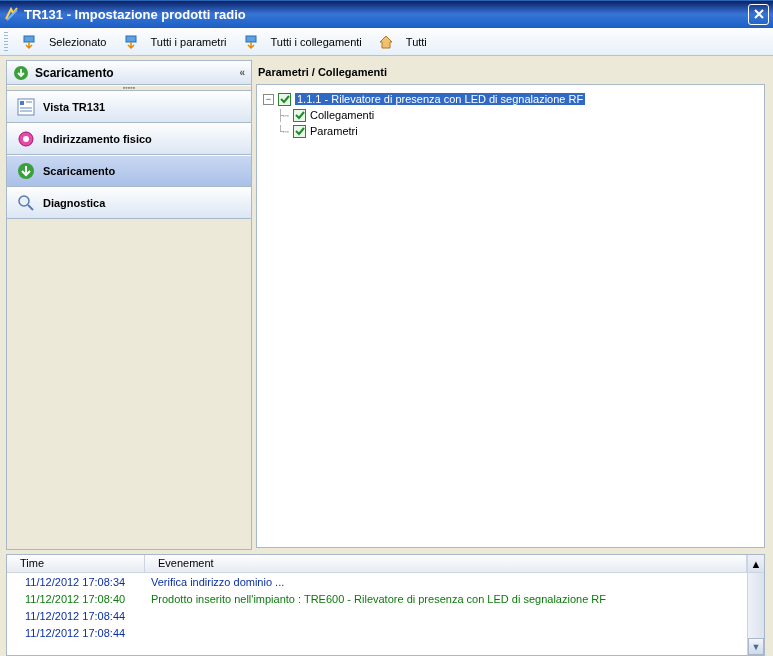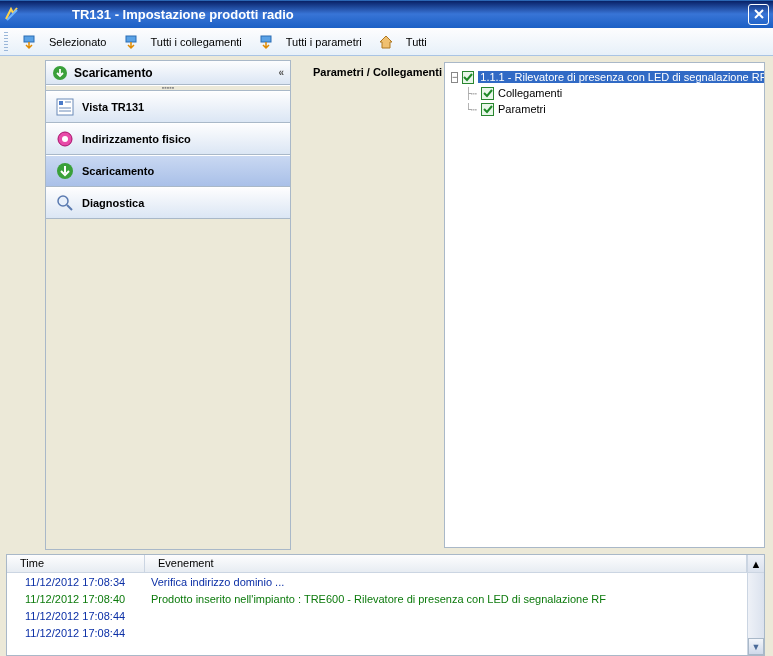--- a/index.html
+++ b/index.html
@@ -1,49 +1,49 @@
 <!DOCTYPE html>
 <html><head>
 <meta charset="utf-8">
 <style>
 * { box-sizing: border-box; margin: 0; padding: 0; }
 body { font-family: Tahoma, Arial, sans-serif; font-size: 11px; background: #ece9d8; width: 773px; height: 656px; overflow: hidden; }
 
 .titlebar { height: 28px; background: linear-gradient(to bottom, #3c8cde 0%, #0a246a 5%, #3874d6 50%, #1b5fc5 100%); display: flex; align-items: center; padding: 0 4px; color: #fff; font-weight: bold; font-size: 13px; }
 .titlebar .title-icon { width: 16px; height: 16px; margin-right: 4px; display:inline-flex; align-items:center; justify-content:center;}
-.titlebar .title-text { flex: 1; margin-left: 48px; }
+.titlebar .title-text { flex: 1; }
 .close-btn { width: 21px; height: 21px; background: linear-gradient(to bottom, #f5a.aa 0%, #e04343 50%, #c62f1e 100%); border: 1px solid #fff; border-radius: 3px; color:#fff; display:flex; align-items:center; justify-content:center; font-weight:bold; font-size:13px; cursor:pointer;}
 
 .toolbar { height: 28px; background: linear-gradient(to bottom, #fdfdfe, #e7f0f9); border-bottom: 1px solid #a9c4e4; display:flex; align-items:center; padding: 0 4px; gap:2px;}
 .toolbar .tb-btn { display:flex; align-items:center; gap:12px; padding: 2px 6px; cursor:pointer; border:1px solid transparent; border-radius:2px;}
 .toolbar .drag-handle { width:4px; height:20px; background: repeating-linear-gradient(to bottom, #9bb7d9 0 1px, transparent 1px 3px); margin-right:4px;}
 .toolbar .tb-icon { width:16px; height:16px; display:inline-flex; align-items:center; justify-content:center;}
 
-.main-area { display:flex; height: 498px; padding-left: 39px; }
+.main-area { display:flex; height: 498px; }
 
 .left-panel { width: 252px; background:#ece9d8; display:flex; flex-direction:column; padding:4px 0 4px 6px;}
 .accordion-wrap { flex:1; display:flex; flex-direction:column; border:1px solid #a9b8c8;}
 .acc-header { height:24px; background: linear-gradient(to bottom, #fdfdfe, #dbe6f4); border-bottom:1px solid #a9b8c8; display:flex; align-items:center; padding:0 6px; font-weight:bold; font-size:12px;}
 .acc-header .acc-icon { width:16px; height:16px; margin-right:6px; display:inline-flex; align-items:center; justify-content:center;}
 .acc-header .collapse { margin-left:auto; font-size:10px; color:#555; cursor:pointer;}
 .acc-body { flex:1; background:#fff; overflow:hidden; position:relative;}
 .tree-item { padding:4px 8px; color:#000; white-space:nowrap;}
 .hscroll { height:17px; background:linear-gradient(#eef1f7,#dbe2ee); border-top:1px solid #bcc9dc; display:flex; align-items:stretch;}
 .hscroll .arrow-btn { width:17px; background:linear-gradient(#f3f6fb,#cfd9ea); border:1px solid #a9b8c8; display:flex; align-items:center; justify-content:center; font-size:9px; color:#4a6a99; cursor:pointer;}
 .hscroll .thumb { width:100px; margin:1px; background:linear-gradient(#d3e1fa,#a8c4f0); border:1px solid #6e94cf; border-radius:2px;}
 .hscroll .track { flex:1; }
 
 .splitter { height:6px; background:#ece9d8; border-top:1px solid #fff; border-bottom:1px solid #a9b8c8; text-align:center; font-size:7px; color:#888; line-height:4px; cursor:row-resize;}
 
 .nav-buttons { display:flex; flex-direction:column;}
 .nav-btn { height:32px; display:flex; align-items:center; padding:0 10px; gap:8px; border-top:1px solid #fff; border-bottom:1px solid #a9b8c8; background:linear-gradient(to bottom,#fdfdfe,#dbe6f4); cursor:pointer; font-weight:bold; font-size:11px;}
 .nav-btn.selected { background:linear-gradient(to bottom,#c9d8f2,#a9c0e8);}
 .nav-btn .nav-icon { width:18px; height:18px; display:inline-flex; align-items:center; justify-content:center;}
 
-.right-panel { flex:1; padding:6px 8px 6px 4px; display:flex; flex-direction:row;margin-left:16px;}
+.right-panel { flex:1; padding:6px 8px 6px 4px; display:flex; flex-direction:column;}
 .right-title { font-weight:bold; font-size:11px; padding:4px 2px 6px;}
 .right-content { flex:1; background:#fff; border:1px solid #a9b8c8; padding:6px; overflow:auto;}
 .rtree-row { display:flex; align-items:center; height:16px; white-space:nowrap;}
 .rtree-indent { display:inline-block; }
 .expander { width:11px; height:11px; border:1px solid #888; background:#fff; display:inline-flex; align-items:center; justify-content:center; font-size:9px; line-height:9px; margin-right:4px; color:#444; cursor:pointer;}
 .chk { width:13px; height:13px; border:1px solid #29862f; background:#e9f7ea; display:inline-flex; align-items:center; justify-content:center; margin-right:4px; cursor:pointer;}
 .chk svg { width:10px; height:10px;}
 .rtree-label { }
 .selected-node { background:#316ac5; color:#fff; padding:0 2px;}
 .conn-line { color:#aaa; font-family:monospace; letter-spacing:-1px;}
@@ -94,30 +94,30 @@
     </span>
     <span>Selezionato</span>
   </div>
   <div class="tb-btn">
     <span class="tb-icon">
       <svg viewBox="0 0 16 16">
           <rect x="3" y="2" width="10" height="6" fill="#5aa2e6" stroke="#2b6db3"></rect>
           <path d="M8 8 L8 13 M5 11 L8 14 L11 11" stroke="#e08a00" stroke-width="1.5" fill="none"></path>
         </svg>
     </span>
-    <span>Tutti i collegamenti</span>
+    <span>Tutti i parametri</span>
   </div>
   <div class="tb-btn">
     <span class="tb-icon">
       <svg viewBox="0 0 16 16">
           <rect x="3" y="2" width="10" height="6" fill="#5aa2e6" stroke="#2b6db3"></rect>
           <path d="M8 8 L8 13 M5 11 L8 14 L11 11" stroke="#e08a00" stroke-width="1.5" fill="none"></path>
         </svg>
     </span>
-    <span>Tutti i parametri</span>
+    <span>Tutti i collegamenti</span>
   </div>
   <div class="tb-btn">
     <span class="tb-icon">
       <svg viewBox="0 0 16 16">
           <path d="M2 8 L8 2 L14 8 L12 8 L12 14 L4 14 L4 8 Z" fill="#f0c070" stroke="#b07820"></path>
         </svg>
     </span>
     <span>Tutti</span>
   </div>
 </div>

